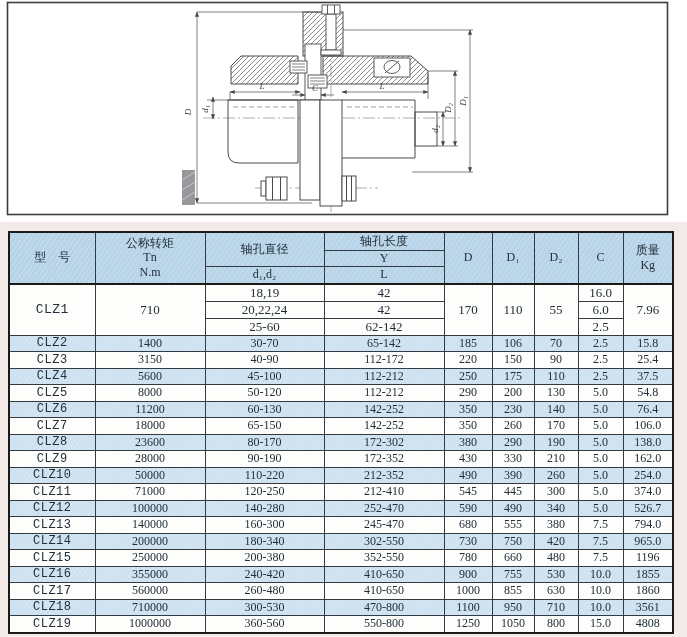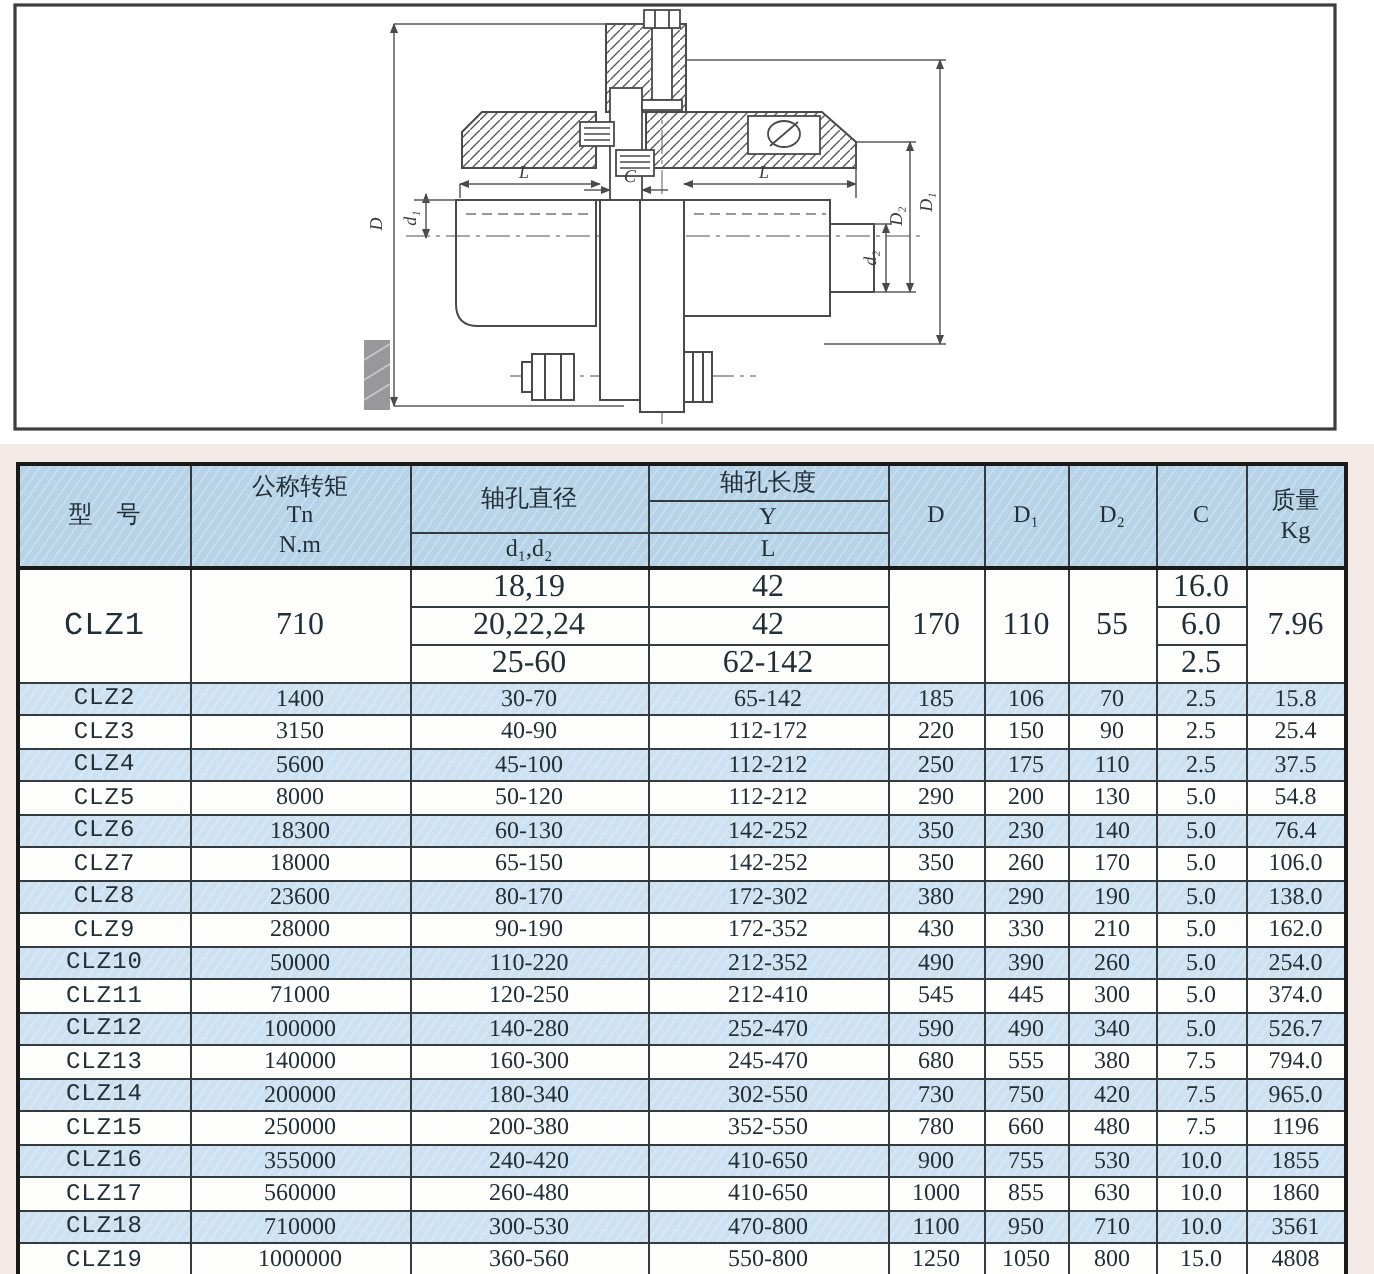--- a/index.html
+++ b/index.html
@@ -30,21 +30,21 @@
   .spec thead th {
     background:
       repeating-linear-gradient(125deg, rgba(255,255,255,.22) 0 1px, rgba(0,0,0,0) 1px 4px),
       #b7d3e8;
     font-size:12px;
   }
   .spec thead .hb { border-bottom:2px solid #1a1a1a; }
   .hrow1 { height:17px; }
   .hrow2 { height:16px; }
   .hrow3 { height:17px; }
-  .clz1-row td { height:13px; font-size:16px; background:#fdfdfc; }
+  .clz1-row td { height:13px; font-size:13px; background:#fdfdfc; }
   .data-row td { height:15.5px; font-size:12px; background:#fdfdfc; }
   .data-row.shaded td {
     background:
       repeating-linear-gradient(125deg, rgba(255,255,255,.20) 0 1px, rgba(0,0,0,0) 1px 4px),
       #cde1f0;
   }
   .stack { line-height:1.22; }
   .model-cell { letter-spacing:0.5px;font-family:Liberation Mono, monospace; }
 </style>
 </head>
@@ -254,21 +254,21 @@
     <td>50-120</td>
     <td>112-212</td>
     <td>290</td>
     <td>200</td>
     <td>130</td>
     <td>5.0</td>
     <td>54.8</td>
   </tr>
       <tr class="data-row shaded">
     <td class="model-cell">CLZ6</td>
-    <td>18300</td>
+    <td>11200</td>
     <td>60-130</td>
     <td>142-252</td>
     <td>350</td>
     <td>230</td>
     <td>140</td>
     <td>5.0</td>
     <td>76.4</td>
   </tr>
       <tr class="data-row">
     <td class="model-cell">CLZ7</td>

